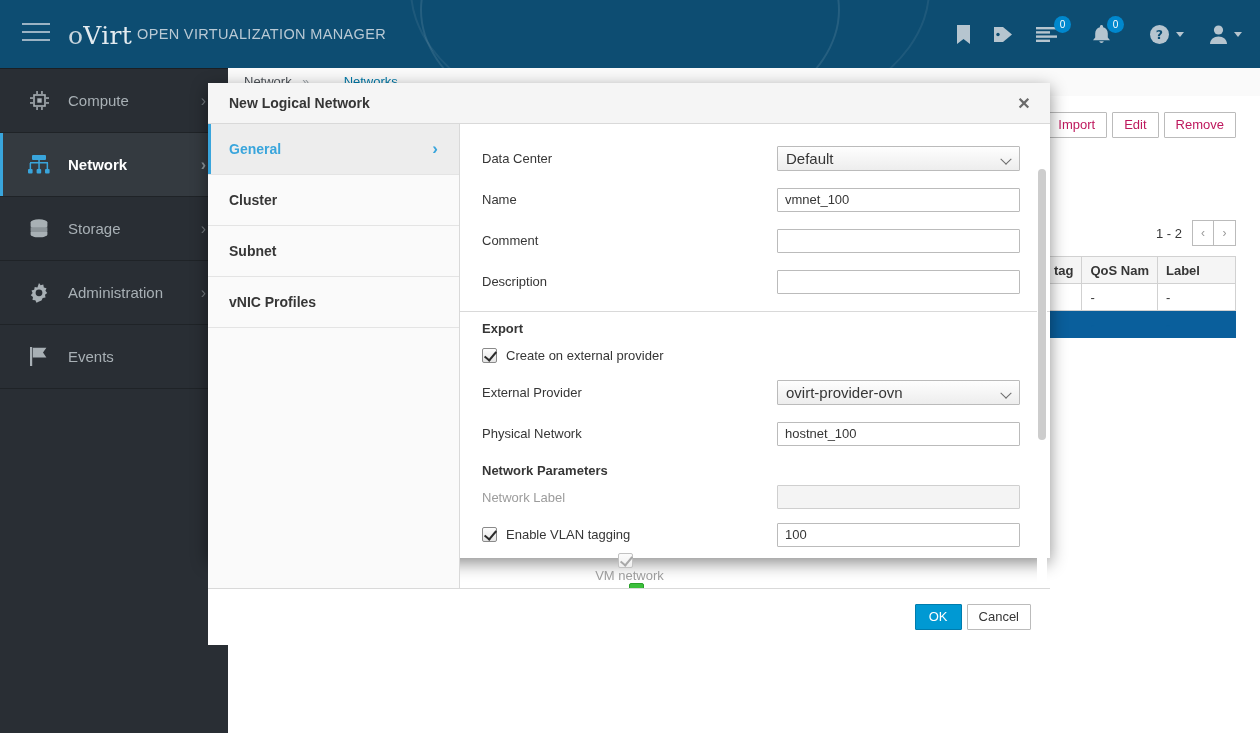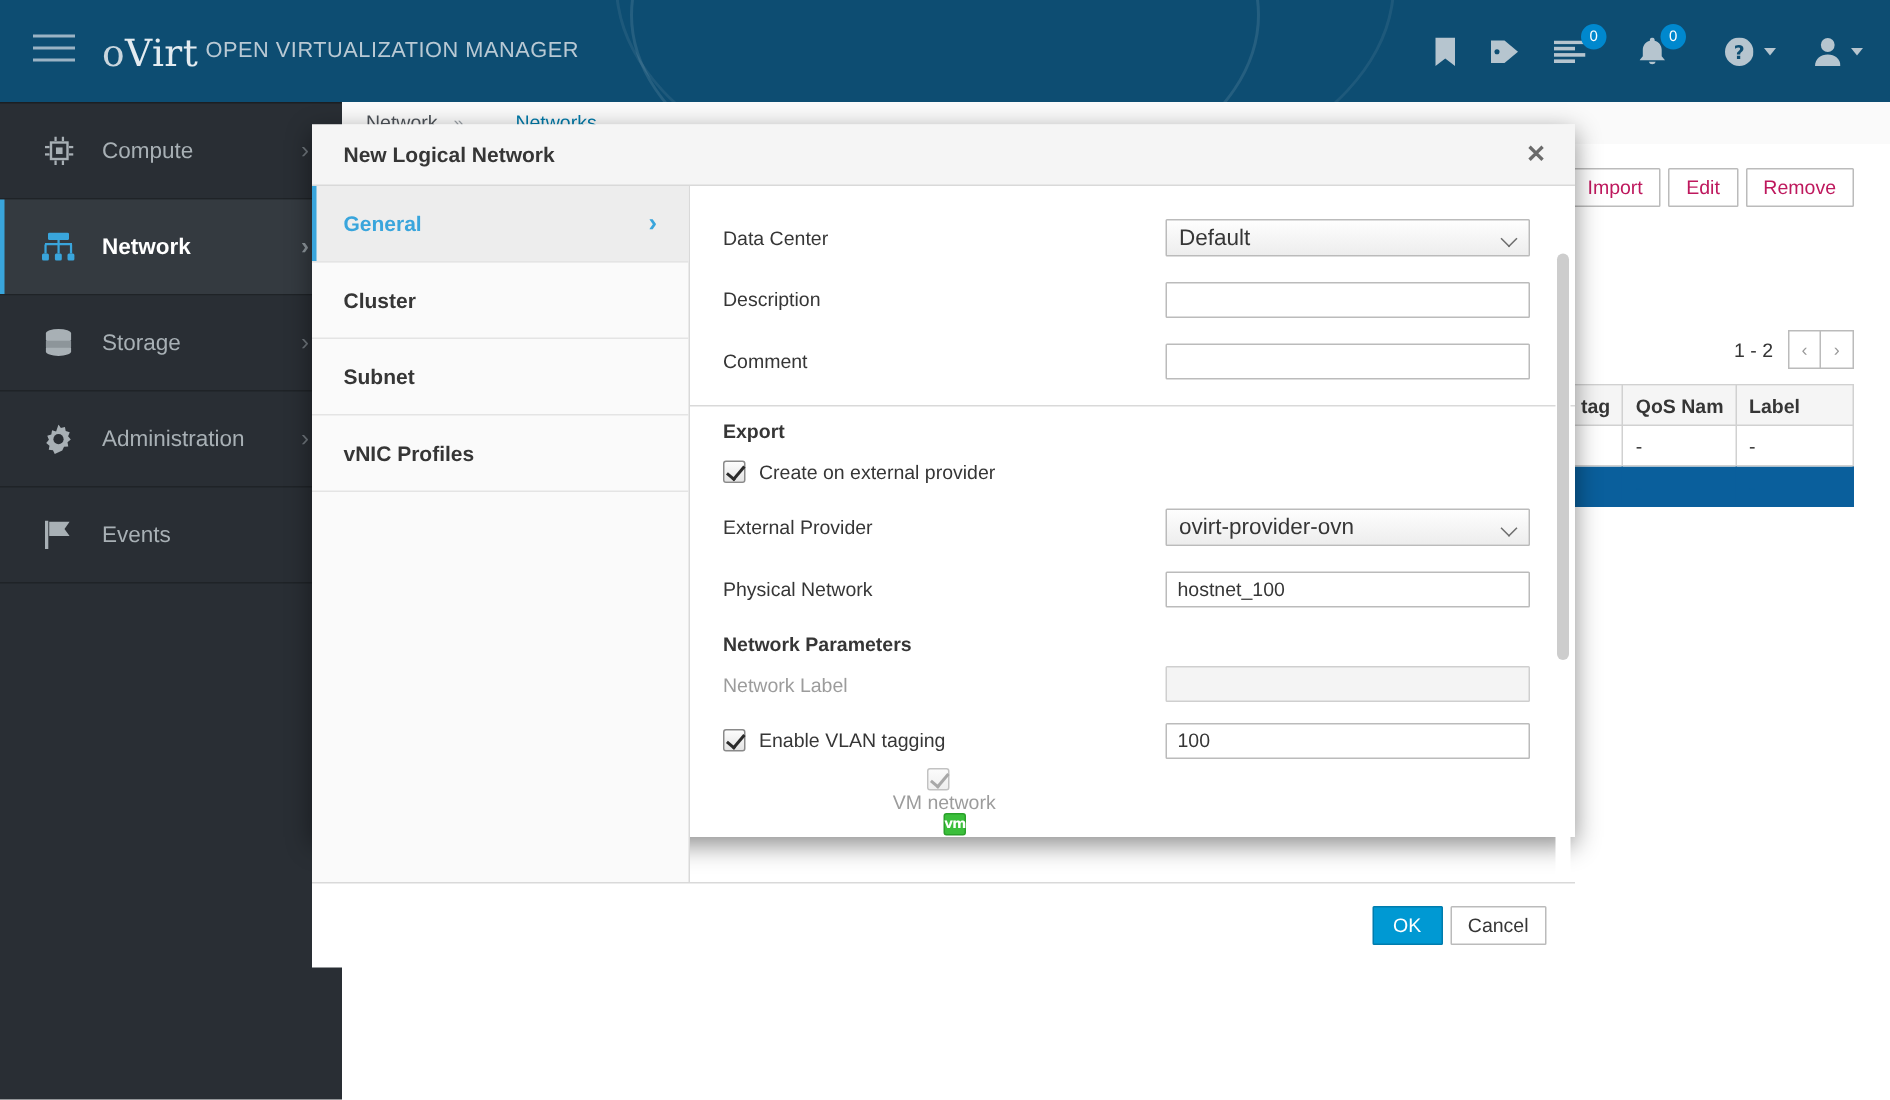--- a/index.html
+++ b/index.html
@@ -654,30 +654,36 @@
     <div class="dlg-form">
       <div class="form-scroll">
 
         <div class="frow">
           <div class="flabel">Data Center</div>
           <div class="fctl">
             <div class="fselect">Default</div>
           </div>
         </div>
 
+        <div class="frow">
+          <div class="flabel">Name</div>
+          <div class="fctl">
+            <input class="ftext" type="text" value="vmnet_100" style="">
+          </div>
+        </div>
+
+        <div class="frow">
+          <div class="flabel">Comment</div>
+          <div class="fctl">
+            <input class="ftext" type="text" value="" style="">
+          </div>
+        </div>
 
         <div class="frow">
           <div class="flabel">Description</div>
-          <div class="fctl">
-            <input class="ftext" type="text" value="" style="">
-          </div>
-        </div>
-
-        <div class="frow">
-          <div class="flabel">Comment</div>
           <div class="fctl">
             <input class="ftext" type="text" value="" style="">
           </div>
         </div>
 
         <div class="divider"></div>
 
         <div class="section-title">Export</div>
 
         <div class="chkrow">

